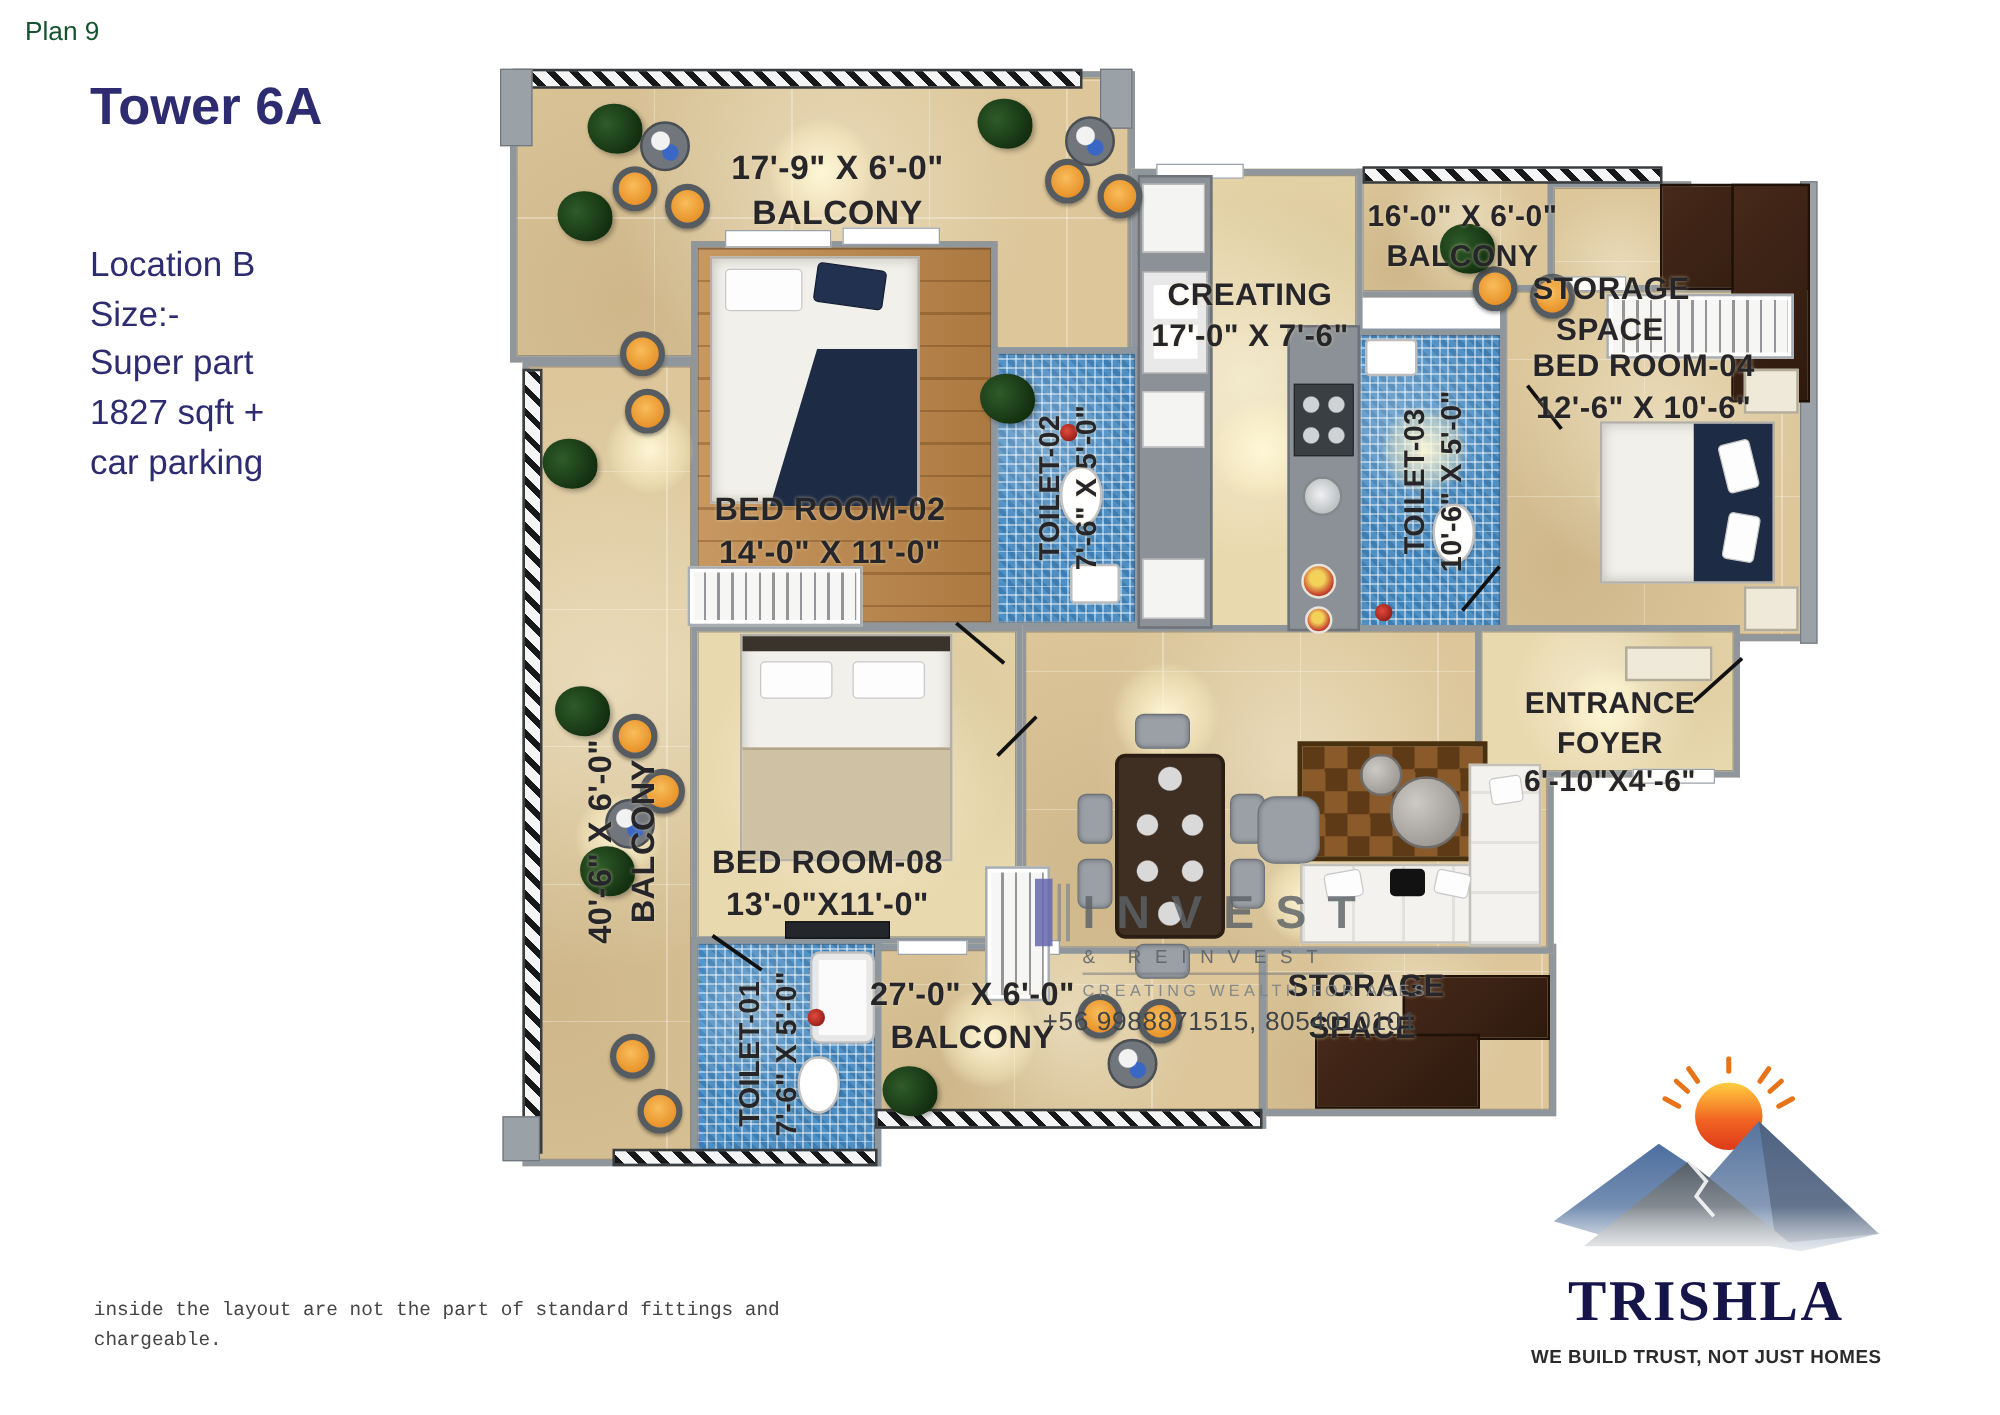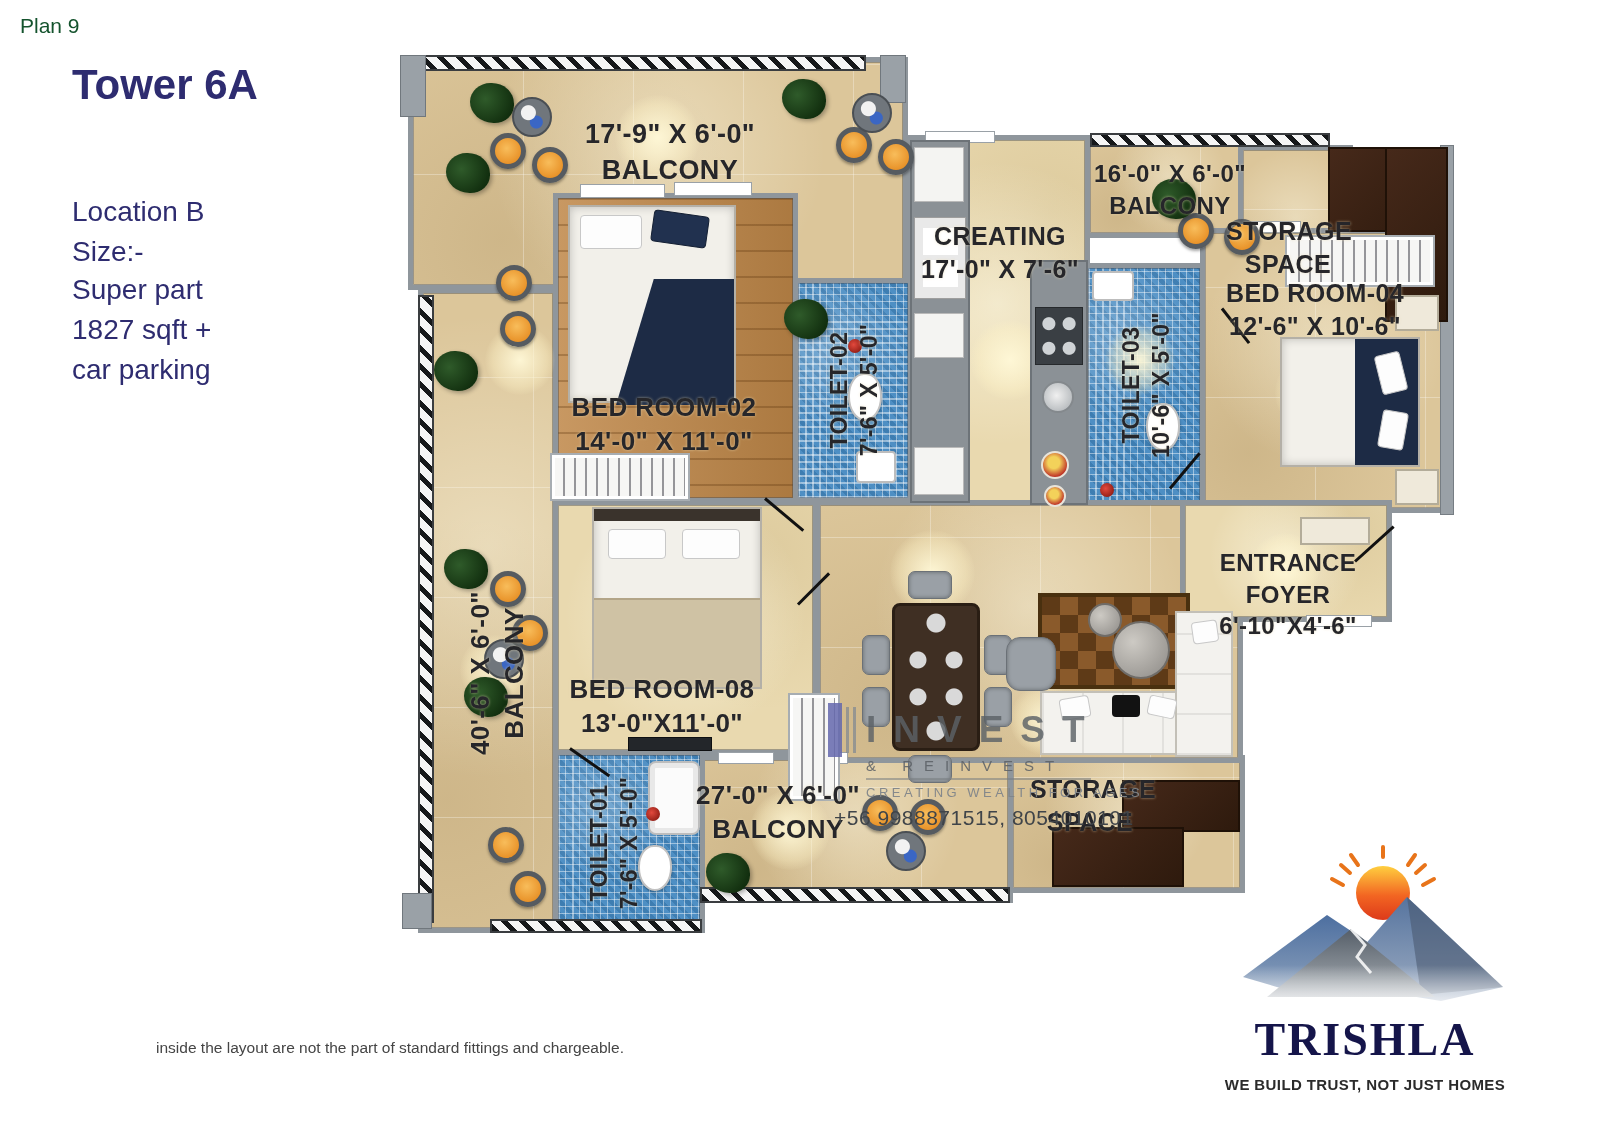--- a/index.html
+++ b/index.html
@@ -7,21 +7,21 @@
 
   
   .plan9 { position:absolute; left:20px; top:14px; font-size:21px; color:#14532d; }
   .title { position:absolute; left:72px; top:58px; font-size:42px; font-weight:bold; color:#2e2c70; line-height:1.3; }
   .loc   { position:absolute; left:72px; top:192px; font-size:28px; color:#2e2c70; line-height:1.42; }
   .area  { position:absolute; left:72px; top:270px; font-size:28px; color:#2e2c70; line-height:1.42; }
 
   
   .disclaimer { position:absolute; left:75px; top:1036px; width:630px; font-size:15.5px; color:#454545; line-height:1.55; }
   .disclaimer .dlabel { font-weight:bold; color:#222; }
-  .disclaimer .dline2 { text-align:center; }
+  .disclaimer .dline2 { text-align:left;font-family:Liberation Mono, monospace; }
 
   
   .brandbox { position:absolute; left:1215px; top:845px; width:300px; text-align:center; }
   .brandname { font-family:"Liberation Serif", serif; font-weight:bold; font-size:46px; letter-spacing:2px; color:#15154a; margin-top:-4px; }
   .brandtag { font-size:15px; font-weight:bold; color:#2b2b2b; letter-spacing:0.4px; margin-top:10px; }
 
   
   .plan { position:absolute; left:400px; top:55px; width:1060px; height:885px; }
   .plan > div { position:absolute; }
 

